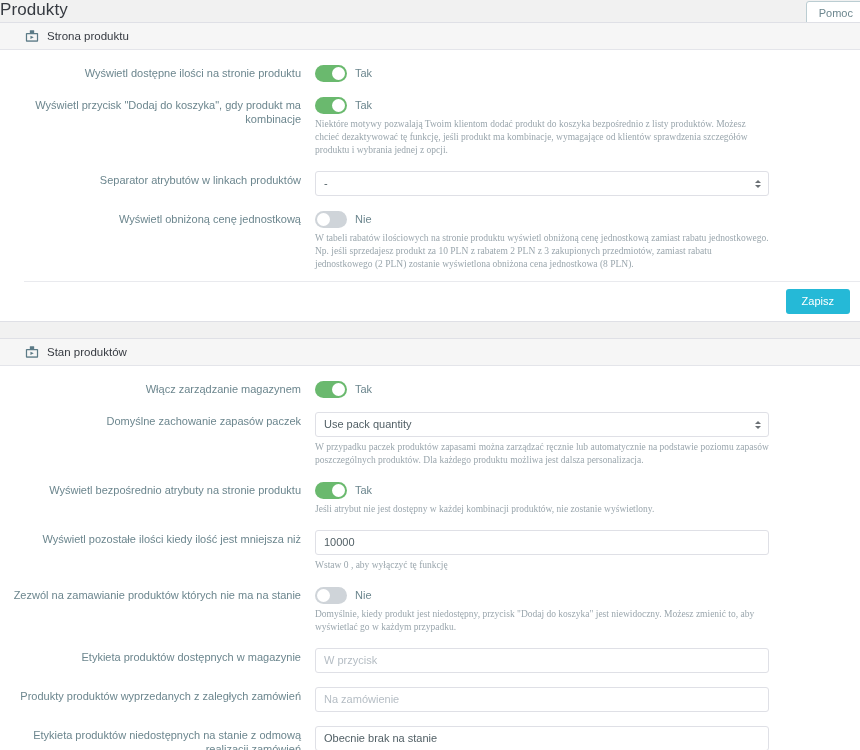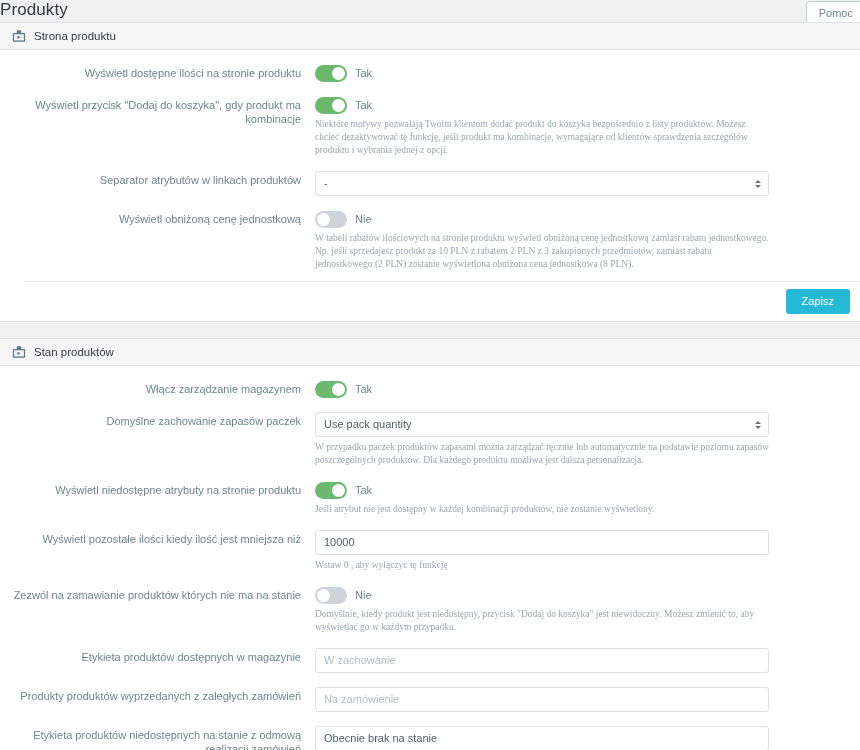--- a/index.html
+++ b/index.html
@@ -48,21 +48,21 @@
     border-left: none;
     border-right: none;
     position: relative;
   }
   .panel-header {
     background: #f6f6f6;
     border-bottom: 1px solid #e4e5ea;
     height: 27px;
     display: flex;
     align-items: center;
-    padding-left: 12px;
+    padding-left: 25px;
     gap: 8px;
   }
   .panel-header .ph-title {
     font-size: 11.5px;
     color: #363a41;
     font-weight: 400;
   }
   .panel-icon { display: block; width: 14px; height: 14px; flex: none; }
   .panel-body { padding: 14px 16px 10px 0; }
 
@@ -283,21 +283,21 @@
               <div class="sel-input">Use pack quantity</div>
               <span class="sel-arrows">
                 <i class="up"></i>
                 <i class="down"></i>
               </span>
             </div>
             <div class="help-text">W przypadku paczek produktów zapasami można zarządzać ręcznie lub automatycznie na podstawie poziomu zapasów poszczególnych produktów. Dla każdego produktu możliwa jest dalsza personalizacja.</div>
           </div>
         </div>
         <div class="form-row">
-          <div class="col-label">Wyświetl niedostępne atrybuty na stronie produktu</div>
+          <div class="col-label">Wyświetl bezpośrednio atrybuty na stronie produktu</div>
           <div class="col-field">
             <div class="switch-wrap">
               <span class="switch on">
                 <span class="knob"></span>
               </span>
               <span class="switch-label">Tak</span>
             </div>
             <div class="help-text">Jeśli atrybut nie jest dostępny w każdej kombinacji produktów, nie zostanie wyświetlony.</div>
           </div>
         </div>
@@ -316,21 +316,21 @@
                 <span class="knob"></span>
               </span>
               <span class="switch-label">Nie</span>
             </div>
             <div class="help-text">Domyślnie, kiedy produkt jest niedostępny, przycisk "Dodaj do koszyka" jest niewidoczny. Możesz zmienić to, aby wyświetlać go w każdym przypadku.</div>
           </div>
         </div>
         <div class="form-row">
           <div class="col-label">Etykieta produktów dostępnych w magazynie</div>
           <div class="col-field">
-            <div class="txt-input placeholder">W zachowanie</div>
+            <div class="txt-input placeholder">W przycisk</div>
           </div>
         </div>
         <div class="form-row">
           <div class="col-label">Produkty produktów wyprzedanych z zaległych zamówień</div>
           <div class="col-field">
             <div class="txt-input placeholder">Na zamówienie</div>
           </div>
         </div>
         <div class="form-row">
           <div class="col-label">Etykieta produktów niedostępnych na stanie z odmową realizacji zamówień</div>

